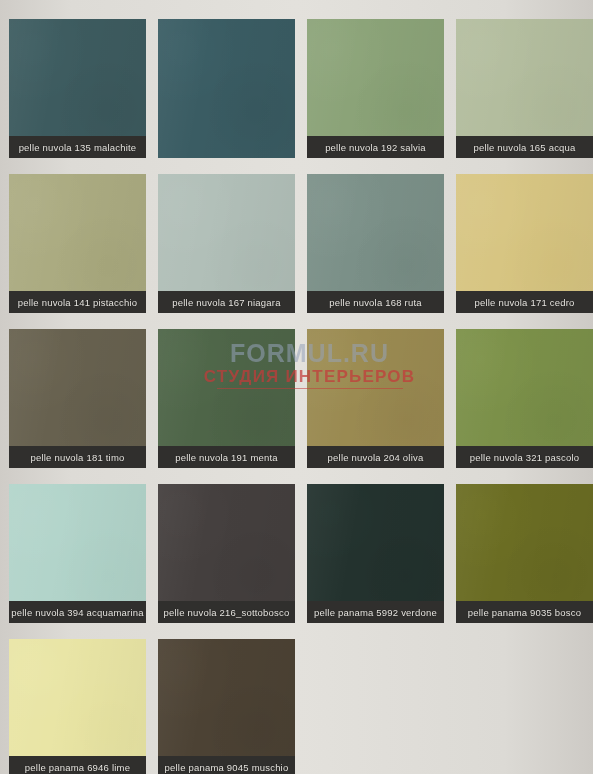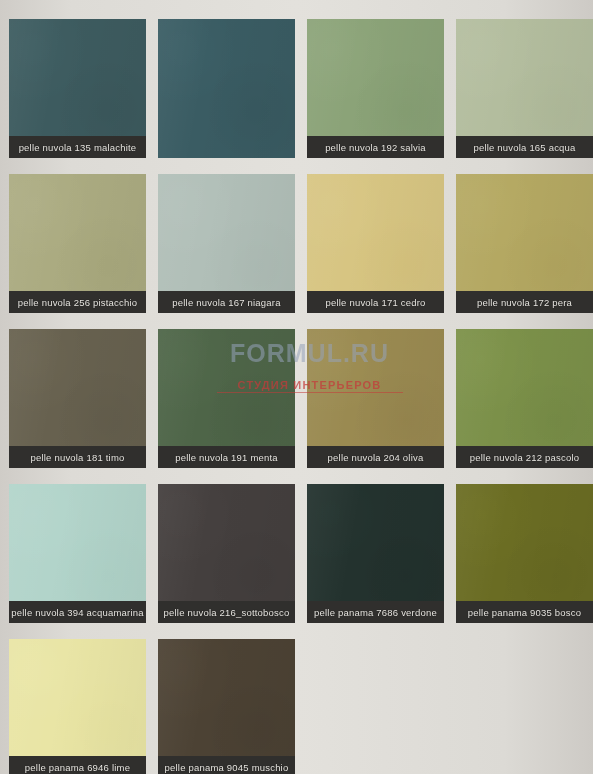--- a/index.html
+++ b/index.html
@@ -70,22 +70,22 @@
     padding-left:26px;
   }
   .wm-main{
     font-size:25px;
     font-weight:bold;
     letter-spacing:1px;
     color:rgba(150,163,185,.55);
     line-height:1;
   }
   .wm-sub{
-    margin-top:13px;
-    font-size:11px;
+    margin-top:2px;
+    font-size:17px;
     font-weight:bold;
     letter-spacing:1.2px;
     color:rgba(196,58,58,.72);
     line-height:1.1;
   }
   .wm-rule{
     margin:1px auto 0 auto;
     width:186px;
     height:1px;
     background:rgba(196,58,58,.55);
@@ -107,61 +107,61 @@
     <div class="tile">
       <div class="swatch" style="background-color: rgb(139, 163, 120);"></div>
       <div class="label">pelle nuvola 192 salvia</div>
     </div>
     <div class="tile">
       <div class="swatch" style="background-color: rgb(179, 189, 158);"></div>
       <div class="label">pelle nuvola 165 acqua</div>
     </div>
     <div class="tile">
       <div class="swatch" style="background-color: rgb(171, 171, 129);"></div>
-      <div class="label">pelle nuvola 256 pistacchio</div>
+      <div class="label">pelle nuvola 141 pistacchio</div>
     </div>
     <div class="tile">
       <div class="swatch" style="background-color: rgb(177, 191, 184);"></div>
       <div class="label">pelle nuvola 167 niagara</div>
     </div>
     <div class="tile">
+      <div class="swatch" style="background-color: rgb(123, 144, 136);"></div>
+      <div class="label">pelle nuvola 168 ruta</div>
+    </div>
+    <div class="tile">
       <div class="swatch" style="background-color: rgb(215, 197, 130);"></div>
       <div class="label">pelle nuvola 171 cedro</div>
-    </div>
-    <div class="tile">
-      <div class="swatch" style="background-color: rgb(180, 168, 98);"></div>
-      <div class="label">pelle nuvola 172 pera</div>
     </div>
     <div class="tile">
       <div class="swatch" style="background-color: rgb(103, 97, 79);"></div>
       <div class="label">pelle nuvola 181 timo</div>
     </div>
     <div class="tile">
       <div class="swatch" style="background-color: rgb(78, 101, 72);"></div>
       <div class="label">pelle nuvola 191 menta</div>
     </div>
     <div class="tile">
       <div class="swatch" style="background-color: rgb(154, 138, 81);"></div>
       <div class="label">pelle nuvola 204 oliva</div>
     </div>
     <div class="tile">
       <div class="swatch" style="background-color: rgb(123, 144, 73);"></div>
-      <div class="label">pelle nuvola 212 pascolo</div>
+      <div class="label">pelle nuvola 321 pascolo</div>
     </div>
     <div class="tile">
       <div class="swatch" style="background-color: rgb(178, 212, 202);"></div>
       <div class="label">pelle nuvola 394 acquamarina</div>
     </div>
     <div class="tile">
       <div class="swatch" style="background-color: rgb(68, 63, 62);"></div>
       <div class="label">pelle nuvola 216_sottobosco</div>
     </div>
     <div class="tile">
       <div class="swatch" style="background-color: rgb(35, 50, 46);"></div>
-      <div class="label">pelle panama 7686 verdone</div>
+      <div class="label">pelle panama 5992 verdone</div>
     </div>
     <div class="tile">
       <div class="swatch" style="background-color: rgb(106, 108, 35);"></div>
       <div class="label">pelle panama 9035 bosco</div>
     </div>
     <div class="tile">
       <div class="swatch" style="background-color: rgb(233, 229, 165);"></div>
       <div class="label">pelle panama 6946 lime</div>
     </div>
     <div class="tile">

